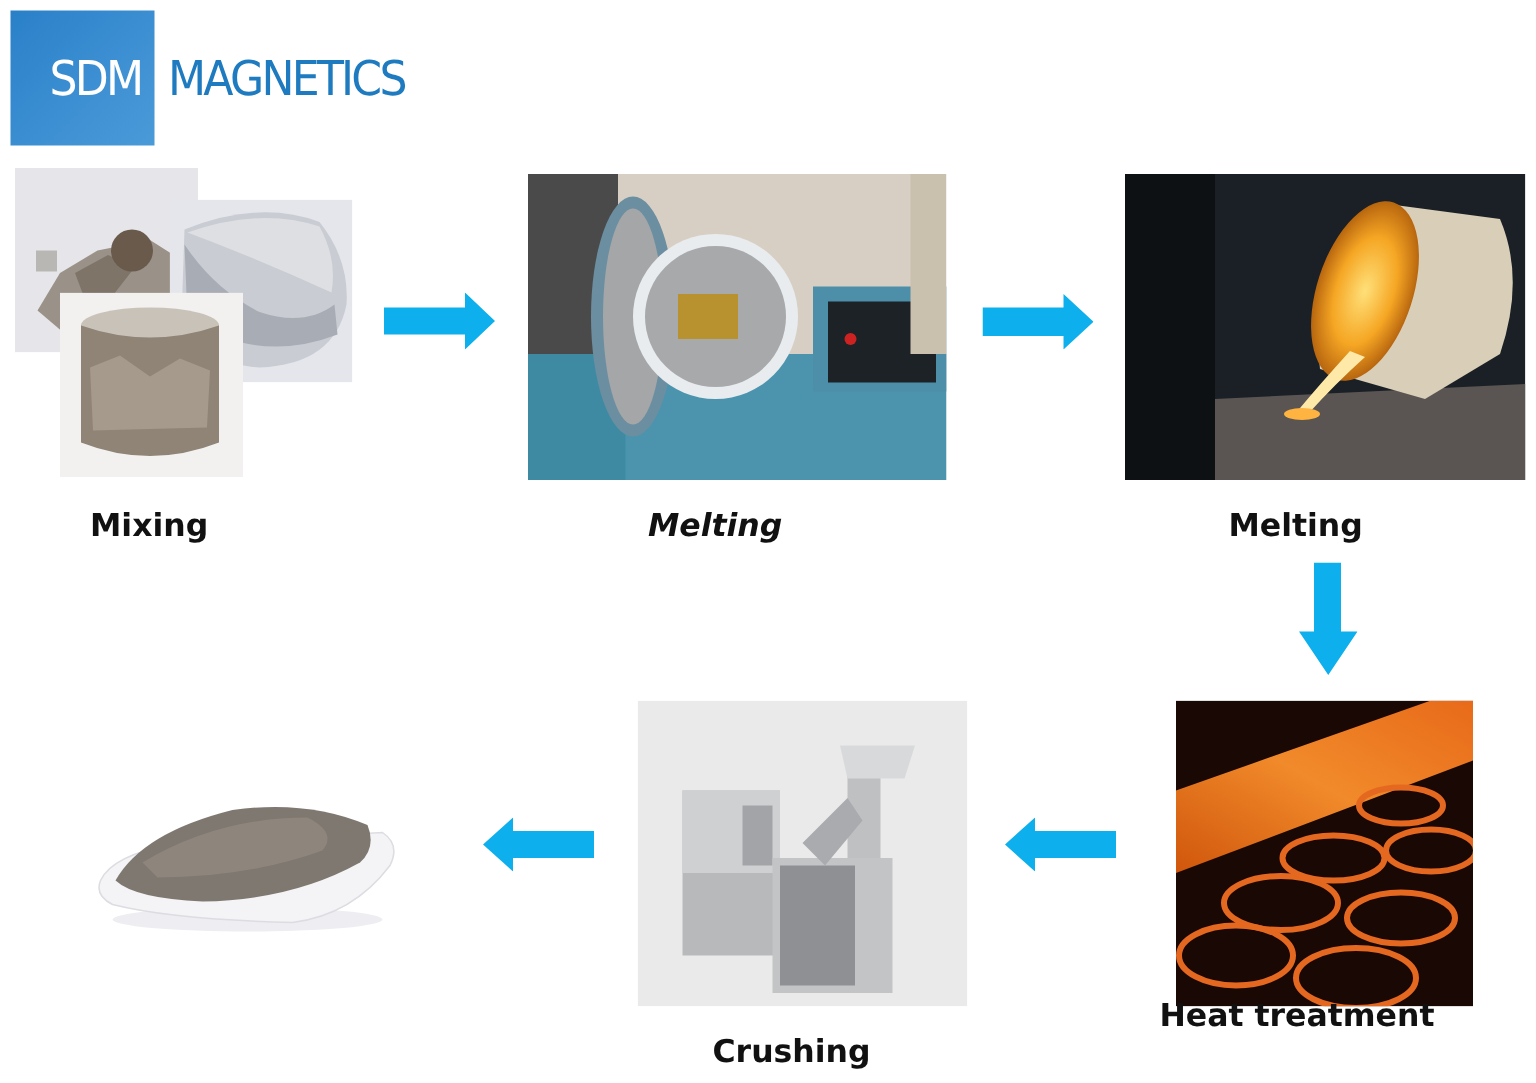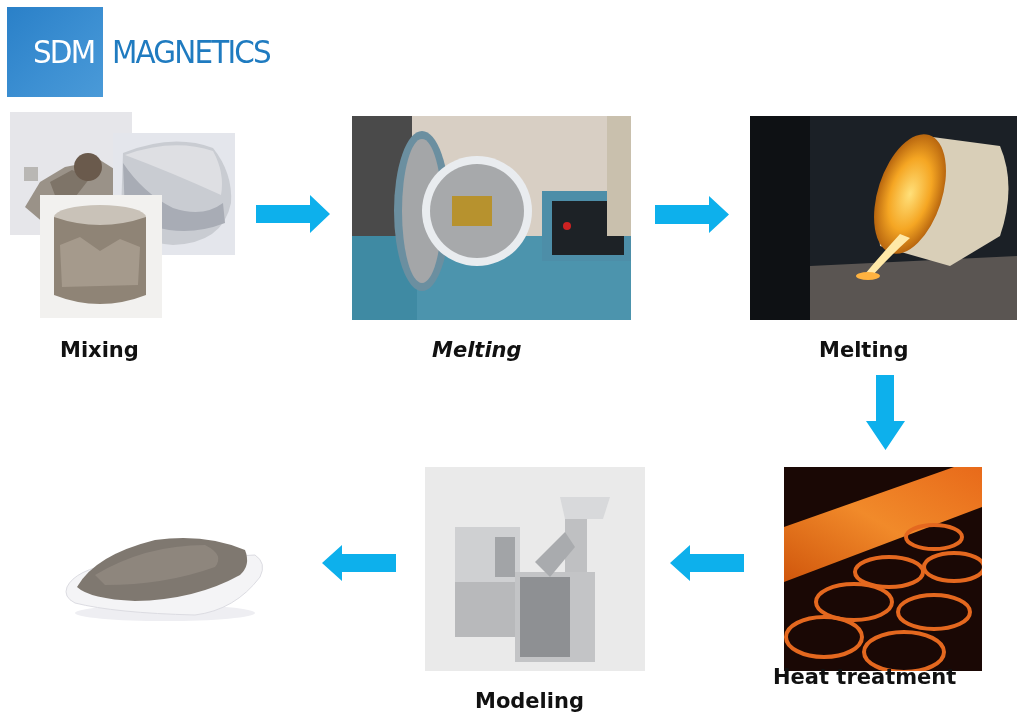--- a/index.html
+++ b/index.html
@@ -150,21 +150,21 @@
     <rect x="30" y="60" width="65" height="110" fill="#b8b9bb"></rect>
     <rect x="30" y="60" width="65" height="55" fill="#cfd0d2"></rect>
     <rect x="70" y="70" width="20" height="40" fill="#a2a4a7"></rect>
     <rect x="90" y="105" width="80" height="90" fill="#c3c4c6"></rect>
     <rect x="95" y="110" width="50" height="80" fill="#8e9093"></rect>
     <rect x="140" y="35" width="22" height="70" fill="#bfc0c2"></rect>
     <polygon points="135,30 185,30 178,52 140,52" fill="#d8d9db"></polygon>
     <polygon points="110,95 140,65 150,80 125,110" fill="#a9abae"></polygon>
   </svg>
 </div>
-<div class="abs label" style="left:475px;top:689px;width:120px;">Modeling</div>
+<div class="abs label" style="left:475px;top:689px;width:120px;">Crushing</div>
 
 <div class="abs arrow" style="left:322px;top:545px;">
   <svg width="74" height="36" viewBox="0 0 74 36">
       <polygon points="74,9 20,9 20,0 0,18 20,36 20,27 74,27" fill="#0db0ec"></polygon>
     </svg>
 </div>
 
 <div class="abs photo" style="left:55px;top:515px;width:220px;height:110px;">
   <svg viewBox="0 0 220 110" preserveAspectRatio="none">
     <rect width="220" height="110" fill="#ffffff"></rect>

